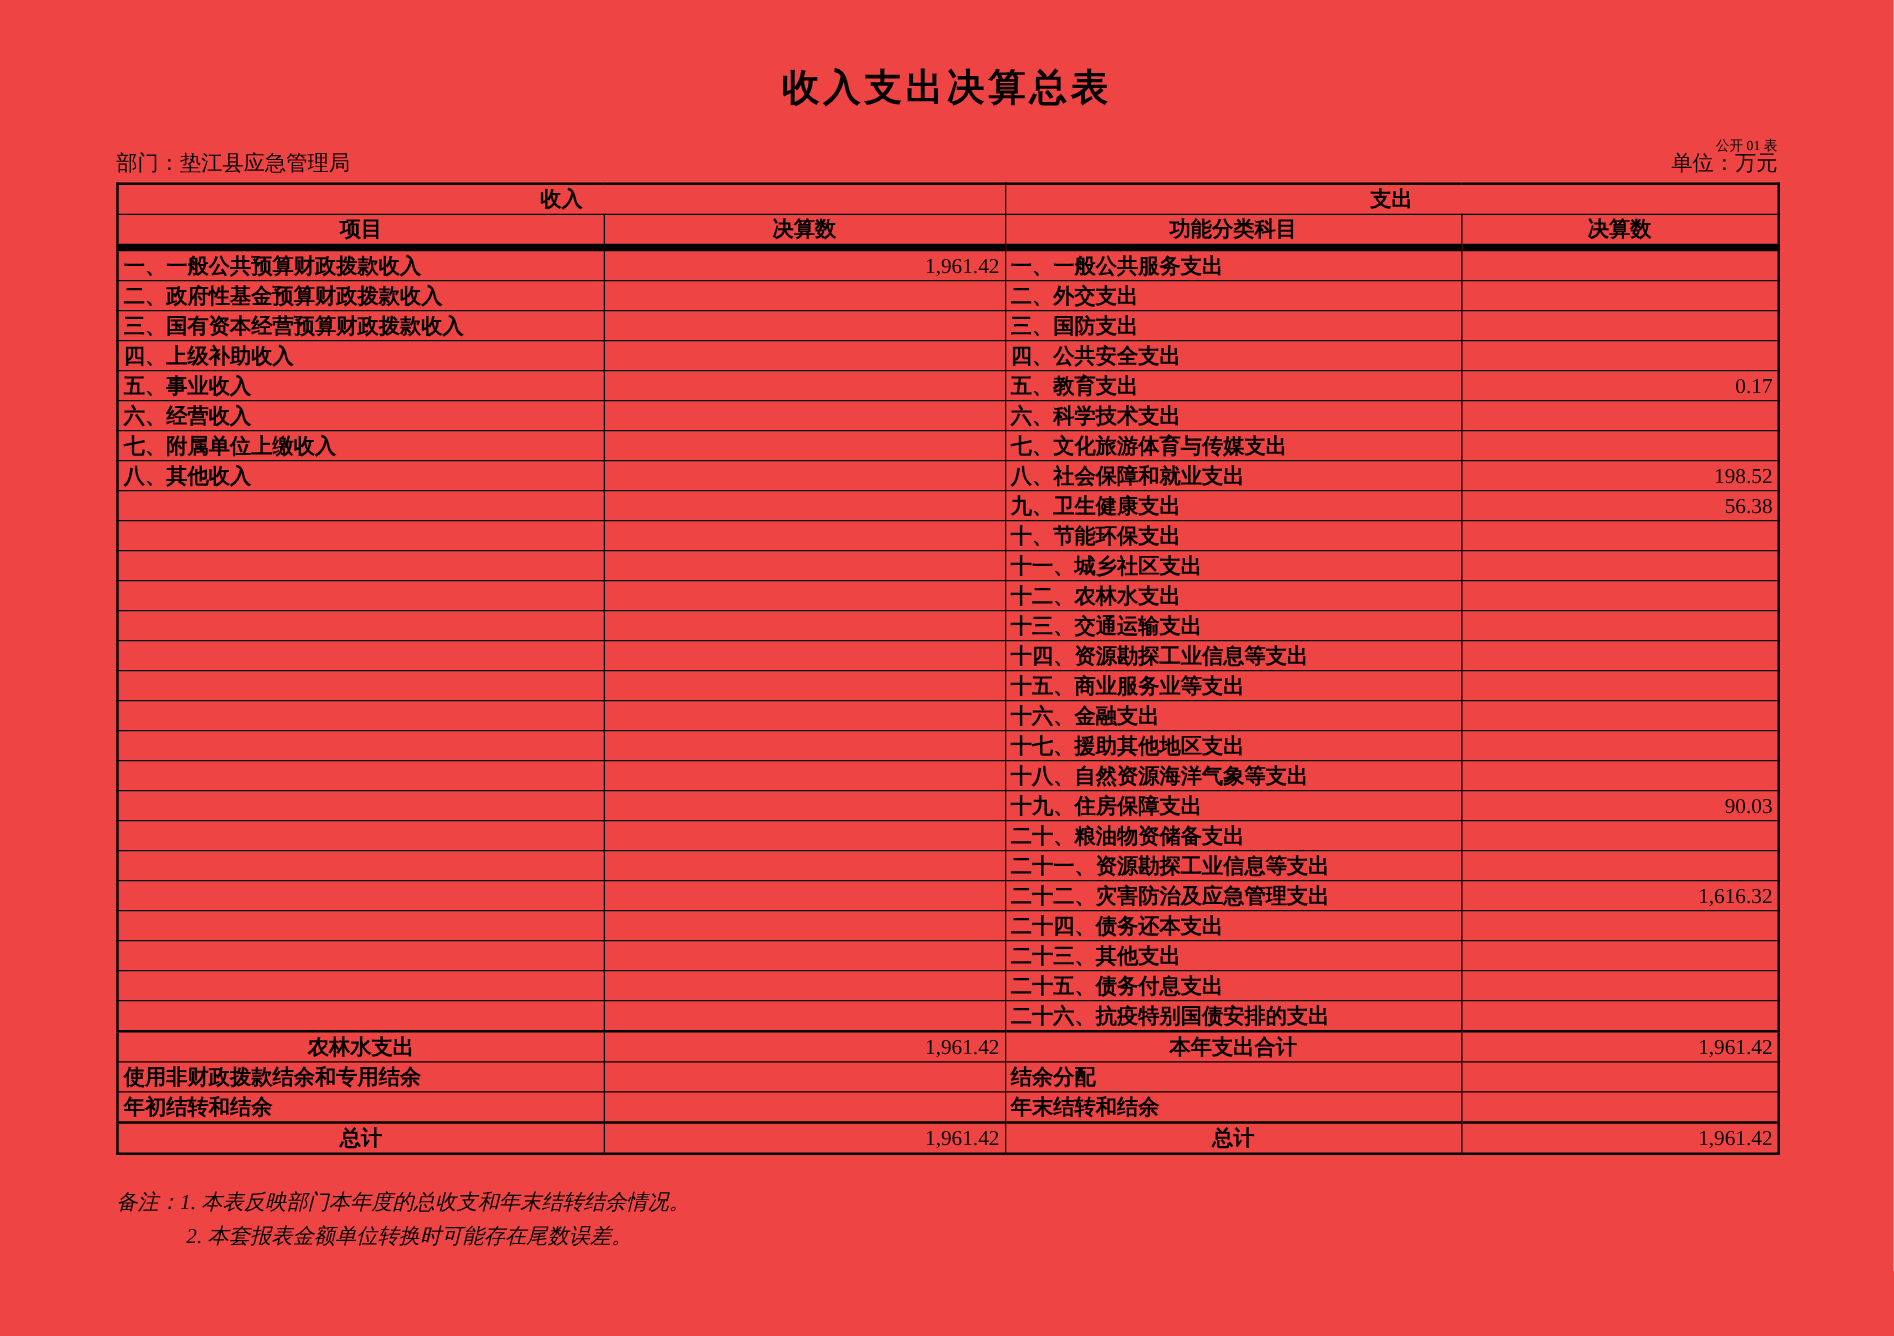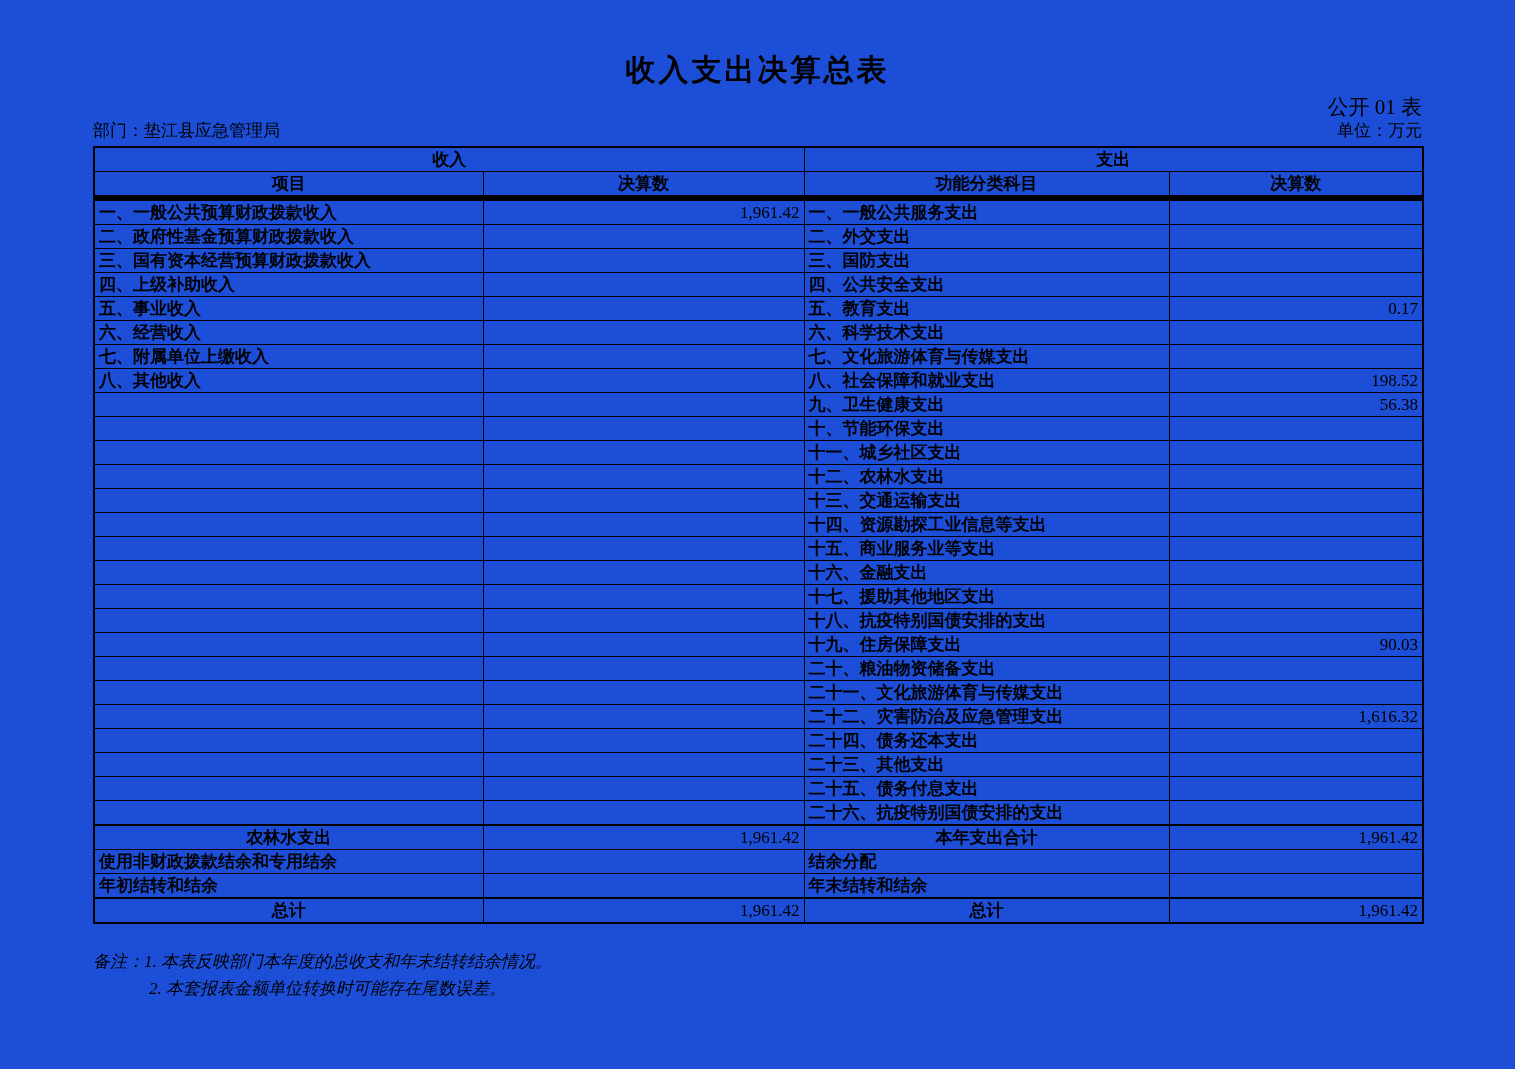--- a/index.html
+++ b/index.html
@@ -1,23 +1,23 @@
 <!DOCTYPE html>
 <html><head>
 <meta charset="utf-8">
 <style>
   * { margin:0; padding:0; box-sizing:border-box; }
   html,body { width:1515px; height:1069px; background:#ffffff; color:#000;
               font-family:"Liberation Serif", serif; }
-  .sheet { position:relative; width:1515px; height:1069px; background:#1d4ed8; overflow:hidden; }
+  .sheet { position:relative; width:1515px; height:1069px; background:#ef4444; overflow:hidden; }
 
   .doc-title { position:absolute; top:50px; left:0; width:100%; text-align:center;
                font-family:"Liberation Sans", sans-serif; font-weight:bold;
                font-size:30px; letter-spacing:3px; }
-  .form-label { position:absolute; top:93px; right:93px; font-size:21px; }
+  .form-label { position:absolute; top:109px; right:93px; font-size:11px; }
   .meta-row { position:absolute; top:119px; left:93px; width:1329px;
               display:flex; justify-content:space-between; font-size:17px; }
 
   table.fin { position:absolute; top:146px; left:93px; width:1329px;
               border-collapse:collapse; table-layout:fixed;
               border:2px solid #000; }
   table.fin th, table.fin td { border:1px solid #000; height:24px; padding:0 4px;
               font-size:17px; overflow:hidden; white-space:nowrap; vertical-align:middle; }
   table.fin th { font-family:"Liberation Sans", sans-serif; font-weight:bold; text-align:center; }
   tr.colhead th { border-bottom:6px solid #000000; }
@@ -163,39 +163,39 @@
         </tr>
         <tr>
           <td class="item"></td>
           <td class="val"></td>
           <td class="item">十七、援助其他地区支出</td>
           <td class="val"></td>
         </tr>
         <tr>
           <td class="item"></td>
           <td class="val"></td>
-          <td class="item">十八、抗疫特别国债安排的支出</td>
+          <td class="item">十八、自然资源海洋气象等支出</td>
           <td class="val"></td>
         </tr>
         <tr>
           <td class="item"></td>
           <td class="val"></td>
           <td class="item">十九、住房保障支出</td>
           <td class="val">90.03</td>
         </tr>
         <tr>
           <td class="item"></td>
           <td class="val"></td>
           <td class="item">二十、粮油物资储备支出</td>
           <td class="val"></td>
         </tr>
         <tr>
           <td class="item"></td>
           <td class="val"></td>
-          <td class="item">二十一、文化旅游体育与传媒支出</td>
+          <td class="item">二十一、资源勘探工业信息等支出</td>
           <td class="val"></td>
         </tr>
         <tr>
           <td class="item"></td>
           <td class="val"></td>
           <td class="item">二十二、灾害防治及应急管理支出</td>
           <td class="val">1,616.32</td>
         </tr>
         <tr>
           <td class="item"></td>

